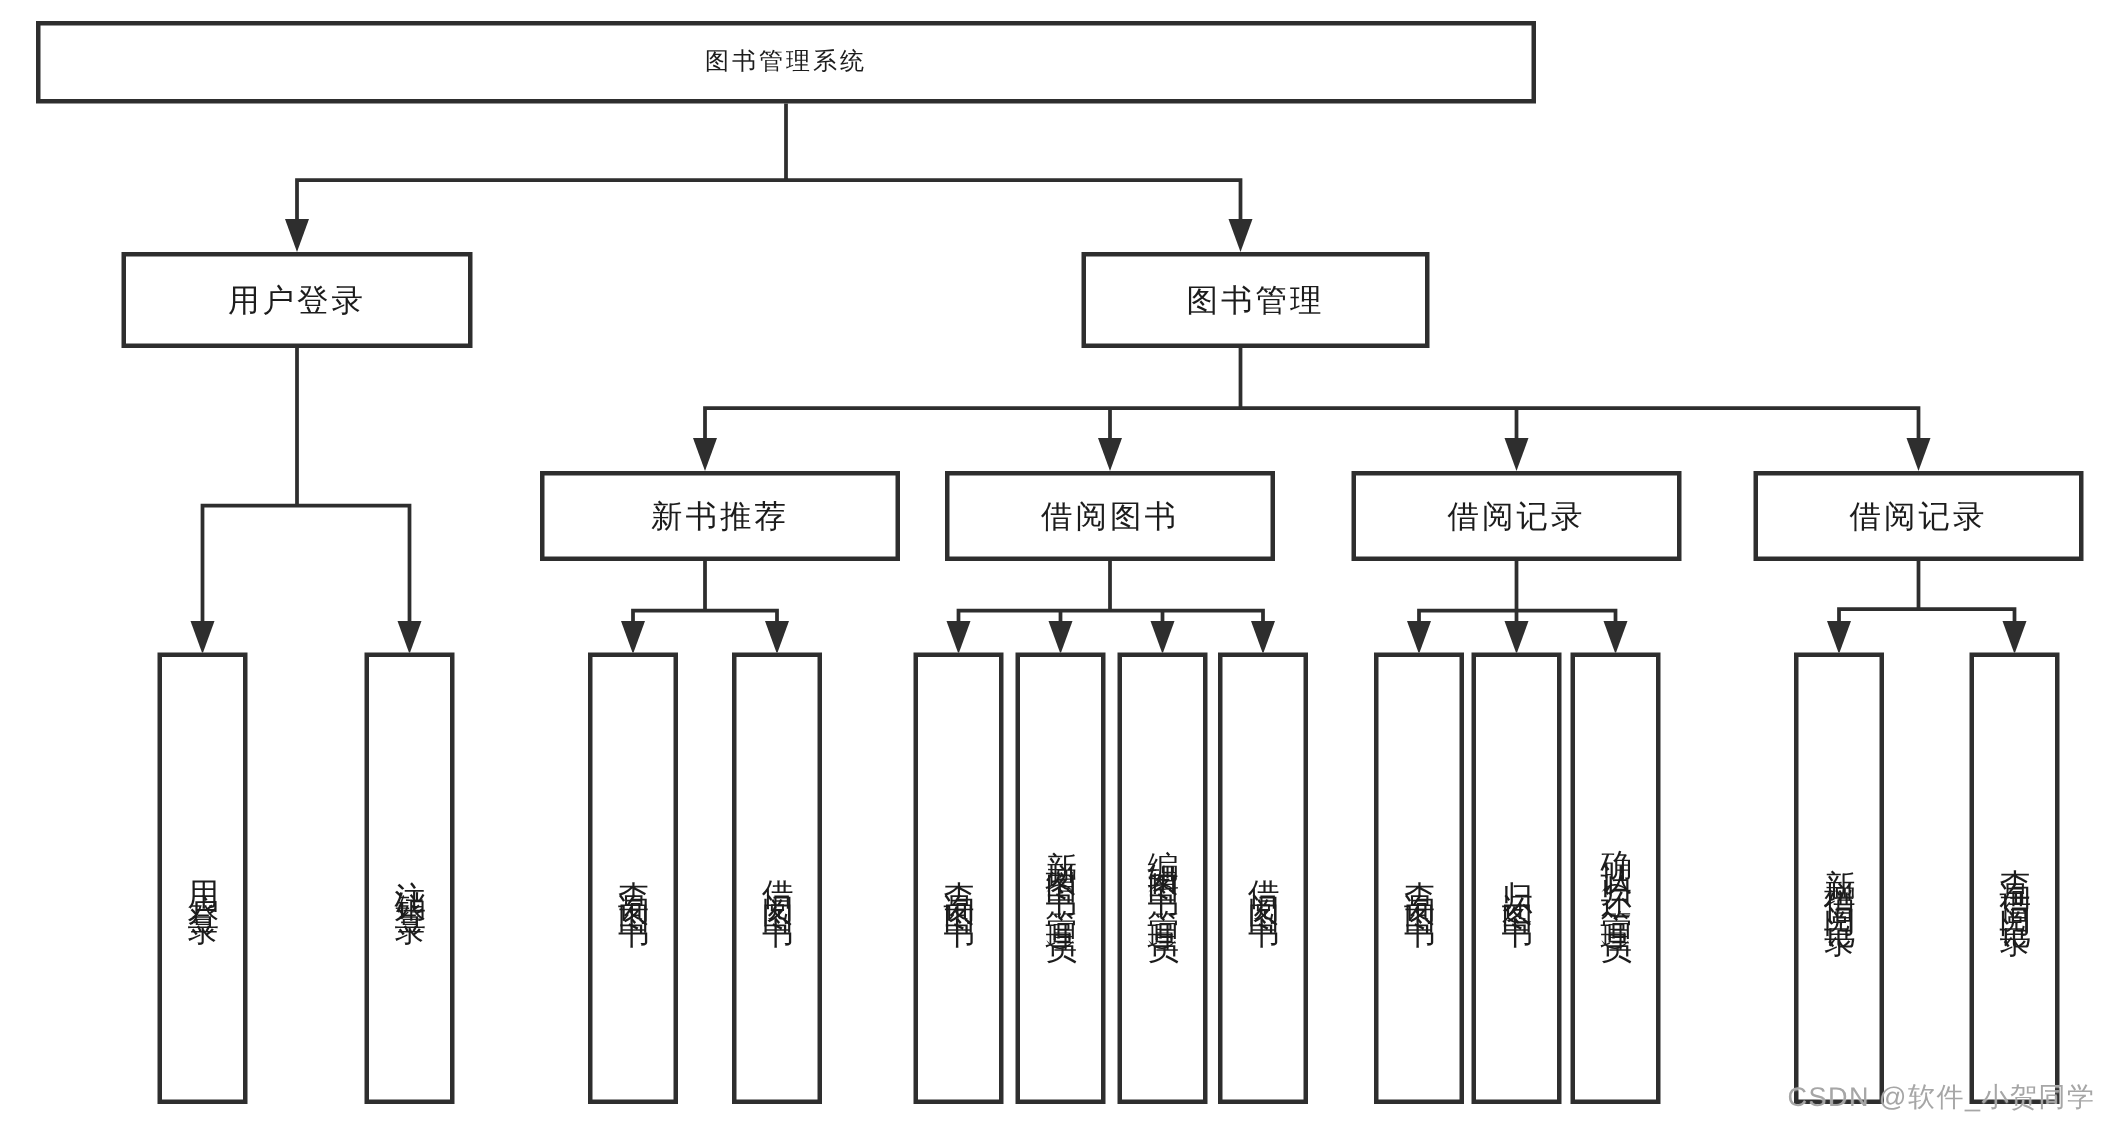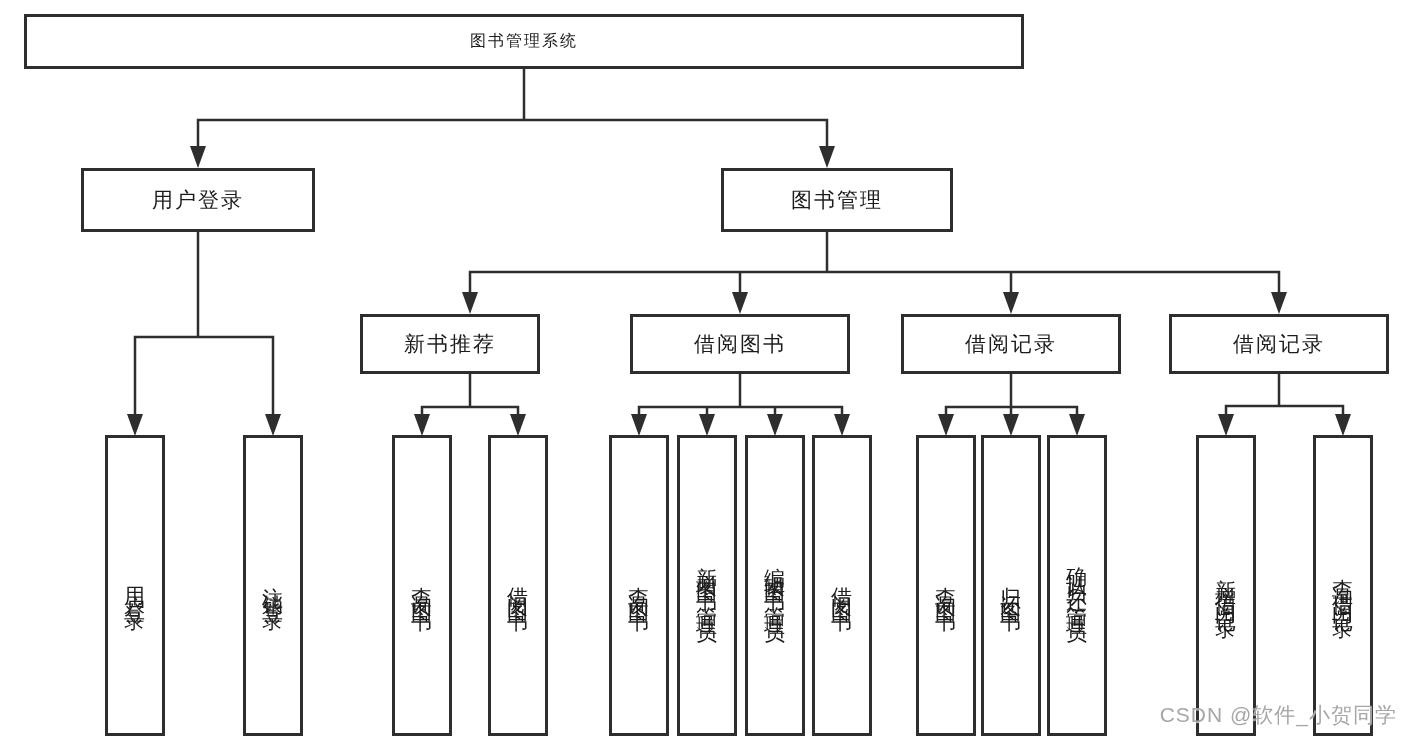--- a/index.html
+++ b/index.html
@@ -40,22 +40,22 @@
     writing-mode: vertical-rl;
     text-orientation: mixed;
     letter-spacing: 8px;
     font-size: 21px;
     padding: 8px 0;
     line-height: 1;
   }
   .watermark {
     position: absolute;
     right: 8px;
-    bottom: 18px;
-    font-size: 21px;
+    bottom: 4px;
+    font-size: 18px;
     color: var(--wm);
     letter-spacing: 1px;
     z-index: 5;
     text-shadow: 0 1px 1px rgba(255,255,255,0.7);
     white-space: nowrap;
   }
   svg path { stroke: var(--line); stroke-width: 2.5; fill: none; stroke-linecap: square; }
   svg polygon { fill: var(--line); stroke: none; }
 </style>
 </head>
@@ -97,21 +97,21 @@
     <path d="M1279 374 V406 M1226 406 H1343 M1226 407 V414 M1343 407 V414"></path>
     <polygon points="1218,414 1234,414 1226,436"></polygon>
     <polygon points="1335,414 1351,414 1343,436"></polygon>
   </svg>
 
   <div class="node root" style="left:24px; top:14px; width:1000px; height:55px;">图书管理系统</div>
 
   <div class="node" style="left:81px; top:168px; width:234px; height:64px;">用户登录</div>
   <div class="node" style="left:711px; top:168px; width:232px; height:64px;margin-left:10px;">图书管理</div>
 
-  <div class="node" style="left:360px; top:314px; width:180px; height:60px;">新书推荐</div>
+  <div class="node" style="left:360px; top:314px; width:240px; height:60px;">新书推荐</div>
   <div class="node" style="left:630px; top:314px; width:220px; height:60px;">借阅图书</div>
   <div class="node" style="left:901px; top:314px; width:220px; height:60px;">借阅记录</div>
   <div class="node" style="left:1169px; top:314px; width:220px; height:60px;">借阅记录</div>
 
   <div class="node leaf" style="left:105px; top:435px; width:60px; height:301px;">用户登录</div>
   <div class="node leaf" style="left:243px; top:435px; width:60px; height:301px;">注销登录</div>
 
   <div class="node leaf" style="left:392px; top:435px; width:60px; height:301px;">查询图书</div>
   <div class="node leaf" style="left:488px; top:435px; width:60px; height:301px;">借阅图书</div>
 

